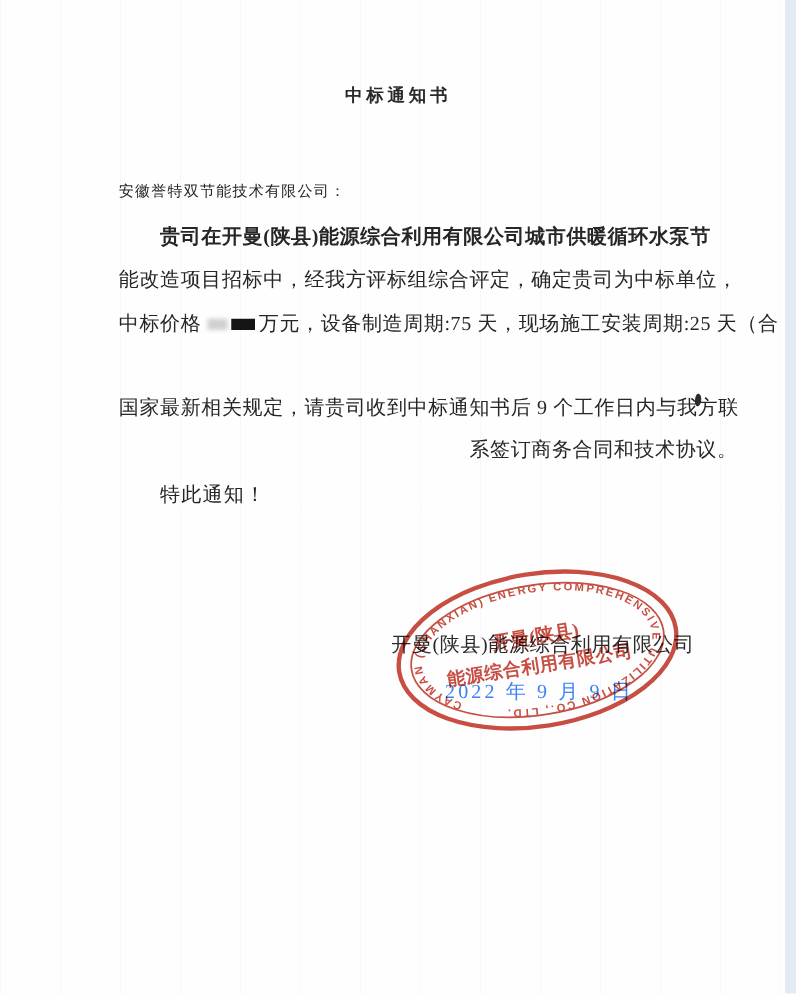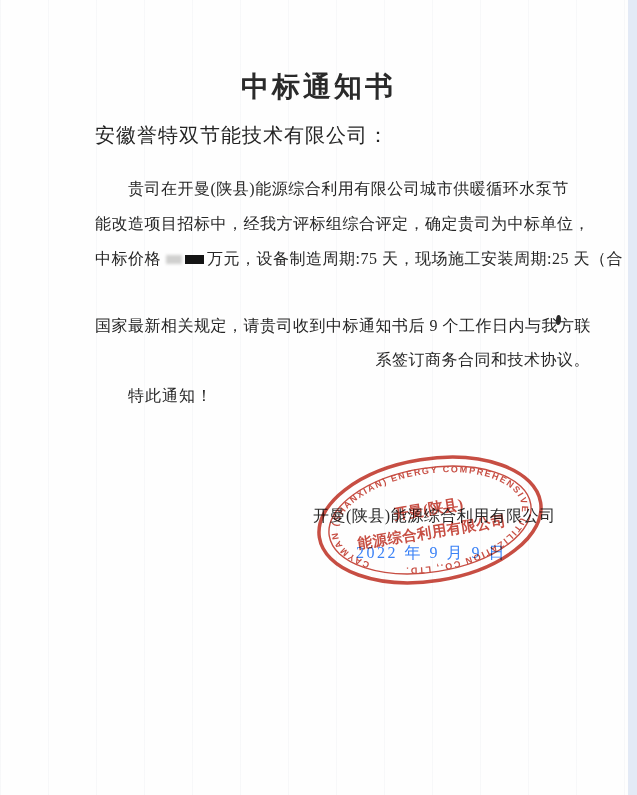--- a/index.html
+++ b/index.html
@@ -19,34 +19,34 @@
     content:"";
     position:absolute; inset:0;
     background:repeating-linear-gradient(90deg,
       rgba(222,226,232,0.22) 0px, rgba(222,226,232,0.22) 1px,
       rgba(255,255,255,0) 1px, rgba(255,255,255,0) 48px);
     pointer-events:none;
   }
   .title {
     position:absolute; top:68px; left:0; width:100%;
     text-align:center;
-    font-size:28px; font-weight:bold; letter-spacing:3px;
+    font-size:14px; font-weight:bold; letter-spacing:3px;
     color:#2a2a2a;
   }
   .addressee {
-    position:absolute; left:95px; top:122px;
-    font-size:20px; letter-spacing:1px; white-space:nowrap;
+    position:absolute; left:95px; top:145px;
+    font-size:12px; letter-spacing:1px; white-space:nowrap;
   }
   .bline {
     position:absolute; left:95px; width:495px;
     font-size:16px; letter-spacing:0.5px; white-space:nowrap;
     color:#262626;
   }
   .indent { left:128px; }
-  .l1 { top:179px; }
+  .l1 { top:179px;font-weight:bold; }
   .l2 { top:214px; }
   .l3 { top:249px;text-align:center; }
   .l4 { top:283px; }
   .l5 { top:316px; }
   .l6 { top:350px;text-align:right; }
   .closing { position:absolute; left:128px; top:386px; font-size:16px; letter-spacing:1px; }
   .price-smudge {
     display:inline-block; width:16px; height:9px;
     background:#d0d0cf; filter:blur(1.5px);
     margin:0 3px 0 5px;

